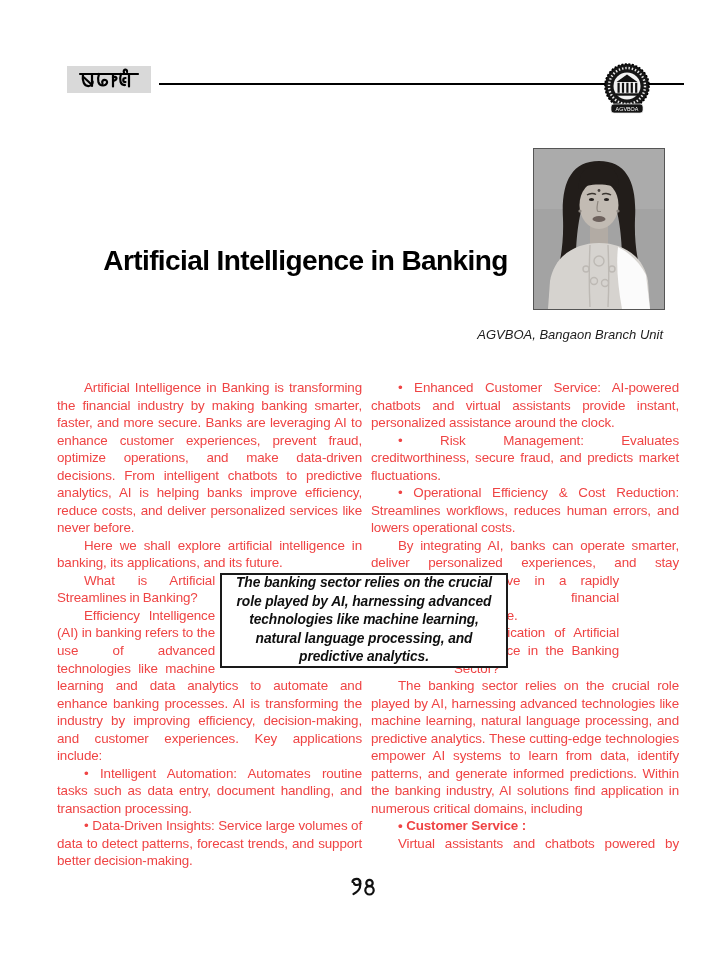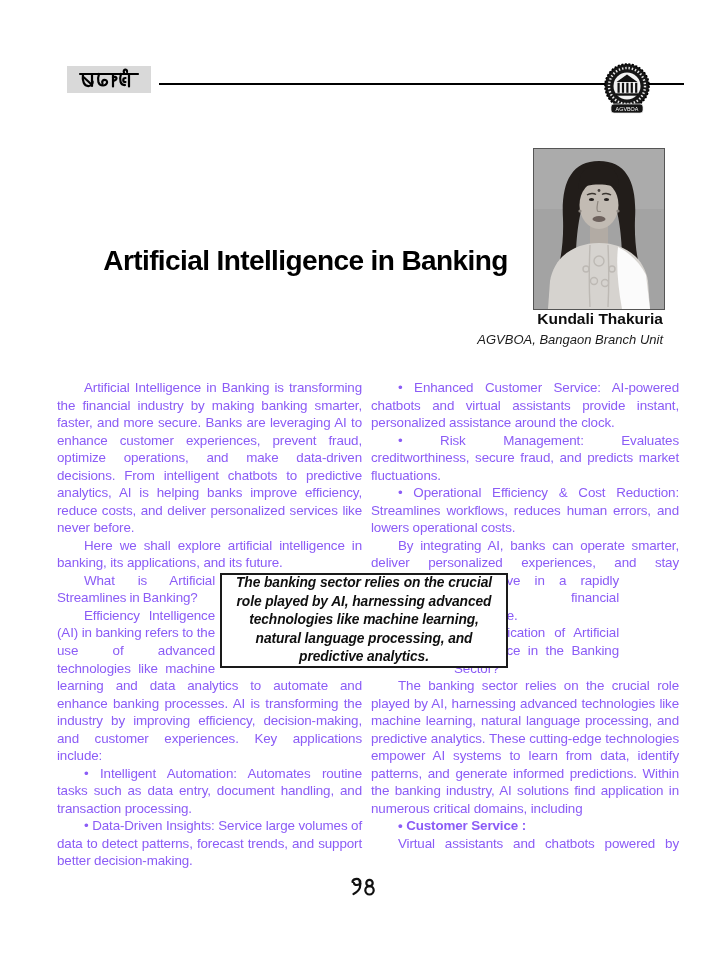--- a/index.html
+++ b/index.html
@@ -22,26 +22,26 @@
   .title{
     position:absolute;left:57px;top:238px;width:483px;margin:7px;
     text-align:center;font-size:28px;font-weight:bold;letter-spacing:-0.6px;color:#000;
   }
   .photo{
     position:absolute;left:533px;top:148px;width:130px;height:160px;
     border:1px solid #555;box-sizing:content-box;background:#a3a3a3;
   }
   .author{position:absolute;left:363px;top:310px;width:300px;text-align:right;color:#0d0d0d;}
   .author-name{font-size:15.5px;font-weight:bold;line-height:18px;}
-  .author-affil{font-size:13px;font-style:italic;line-height:16px;margin-top:4px;color:#1c1c1c;}
+  .author-affil{font-size:13px;font-style:italic;line-height:16px;margin-top:17px;color:#1c1c1c;}
 
   
   .col{
     position:absolute;top:379px;font-size:13.4px;line-height:17.53px;
-    text-align:justify;color:#8b5cf6;letter-spacing:-0.12px;
+    text-align:justify;color:#ef4444;letter-spacing:-0.12px;
   }
   .col-left{left:57px;width:305px;}
   .col-right{left:371px;width:308px;}
   .para{margin:0;padding:0;}
   .indent{text-indent:27px;}
   .narrow-l{width:158px;word-spacing:-0.5px;}
   .narrow-r{width:165px;margin-left:83px;word-spacing:-0.5px;}
   .jlast{text-align-last:justify;}
   .bold{font-weight:bold;}
 
@@ -135,21 +135,20 @@
       <ellipse cx="72.5" cy="50.5" rx="2.6" ry="1.5" fill="#262220"></ellipse>
       <path d="M64,52 C63,58 62,61 64,62.5 L67,62.5" stroke="#8e877f" stroke-width="1.2" fill="none"></path>
       <ellipse cx="65" cy="70" rx="6.5" ry="3" fill="#6d615c"></ellipse>
 
       <circle cx="46" cy="62" r="1.6" fill="#8c8680"></circle>
       <circle cx="84" cy="62" r="1.6" fill="#8c8680"></circle>
     </svg>
   </div>
 
   <div class="author">
-    <div class="author-name">Kundali Thakuria</div>
     <div class="author-affil">AGVBOA, Bangaon Branch Unit</div>
   </div>
 
   <div class="quote-box">
     <div class="quote-text">The banking sector relies on the crucial role played by AI, harnessing advanced technologies like machine learning, natural language processing, and predictive analytics.</div>
   </div>
 
   <div class="col col-left">
     <p class="para indent">Artificial Intelligence in Banking is transforming the financial industry by making banking smarter, faster, and more secure. Banks are leveraging AI to enhance customer experiences, prevent fraud, optimize operations, and make data-driven decisions. From intelligent chatbots to predictive analytics, AI is helping banks improve efficiency, reduce costs, and deliver personalized services like never before.</p>
     <p class="para indent">Here we shall explore artificial intelligence in banking, its applications, and its future.</p>

